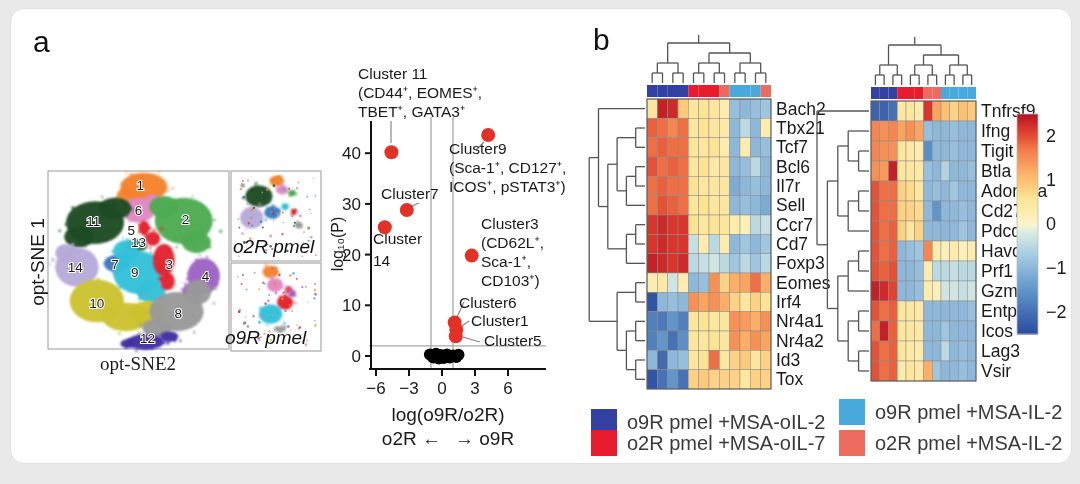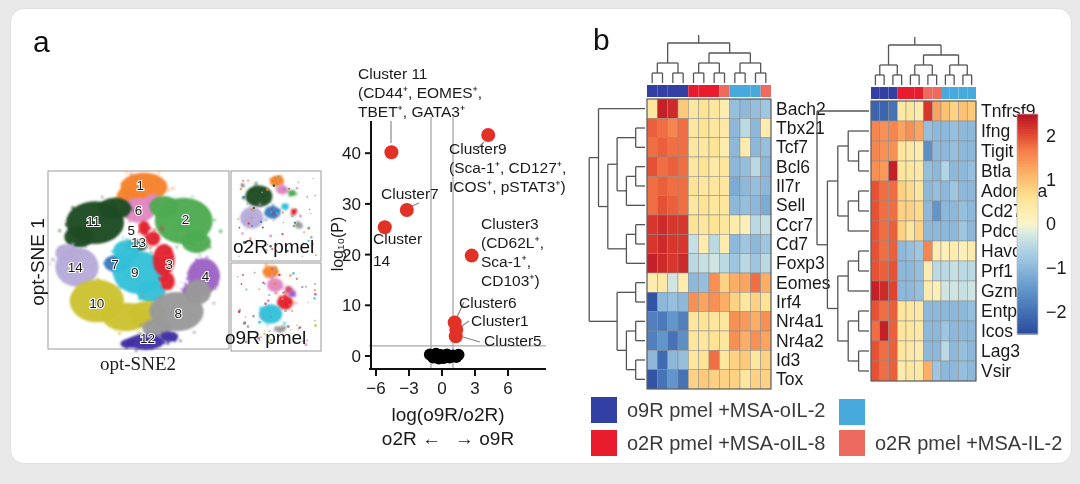--- a/index.html
+++ b/index.html
@@ -1,21 +1,21 @@
 <!DOCTYPE html>
 <html><head>
 <meta charset="utf-8">
 <style>
   html,body{margin:0;padding:0;}
   body{width:1080px;height:484px;background:#e9e9e9;font-family:"Liberation Sans",sans-serif;position:relative;overflow:hidden;}
   .card{position:absolute;left:10px;top:8px;width:1060px;height:454px;background:#ffffff;border-radius:14px;border:1px solid #e0e0e0;}
   .panel-letter{position:absolute;font-size:30px;color:#111;font-weight:400;}
   .axislab{position:absolute;font-size:19px;color:#1a1a1a;text-align:center;white-space:nowrap;}
   .rot{transform:rotate(-90deg);}
-  .insetlab{position:absolute;font-size:19px;color:#111;white-space:nowrap;}
+  .insetlab{position:absolute;font-size:19px;color:#111;white-space:nowrap;font-style:italic;}
   .legend-item{position:absolute;display:flex;align-items:center;gap:10px;}
   .swatch{width:26px;height:26px;flex:0 0 26px;}
   .legend-label{font-size:20px;color:#3a3a3a;white-space:nowrap;}
   svg{position:absolute;overflow:visible;}
   svg text{font-family:"Liberation Sans",sans-serif;fill:#1a1a1a;}
 </style>
 </head>
 <body>
 
 <div class="card">
@@ -1820,28 +1820,29 @@
       <rect x="451" y="300" width="21" height="3.1" fill="rgb(46,82,162)"></rect>
       <rect x="451" y="302.5" width="21" height="3.1" fill="rgb(43,78,160)"></rect>
       <rect x="451" y="85" width="21" height="220" fill="none" stroke="#bbb" stroke-width="0.8"></rect>
       <text x="480" y="113" font-size="18" text-anchor="start">2</text>
       <text x="480" y="157" font-size="18" text-anchor="start">1</text>
       <text x="480" y="201" font-size="18" text-anchor="start">0</text>
       <text x="480" y="245" font-size="18" text-anchor="start">−1</text>
       <text x="480" y="289" font-size="18" text-anchor="start">−2</text>
     </svg>
 
-  <div class="legend-item" style="left:580px;top:388px;">
+  <div class="legend-item" style="left:580px;top:400px;">
     <div class="swatch" id="sw0" style="background: rgb(50, 64, 164);"></div>
     <div class="legend-label">o9R pmel +MSA-oIL-2</div>
   </div>
   <div class="legend-item" style="left:580px;top:421px;">
     <div class="swatch" id="sw1" style="background: rgb(232, 28, 44);"></div>
-    <div class="legend-label">o2R pmel +MSA-oIL-8</div>
+    <div class="legend-label">o2R pmel +MSA-oIL-7</div>
   </div>
   <div class="legend-item" style="left:828px;top:390px;">
     <div class="swatch" id="sw2" style="background: rgb(71, 169, 220);"></div>
+    <div class="legend-label">o9R pmel +MSA-IL-2</div>
   </div>
   <div class="legend-item" style="left:828px;top:421px;text-align:right;">
     <div class="swatch" id="sw3" style="background: rgb(236, 106, 94);"></div>
     <div class="legend-label">o2R pmel +MSA-IL-2</div>
   </div>
 </div>
 
 </body></html>

